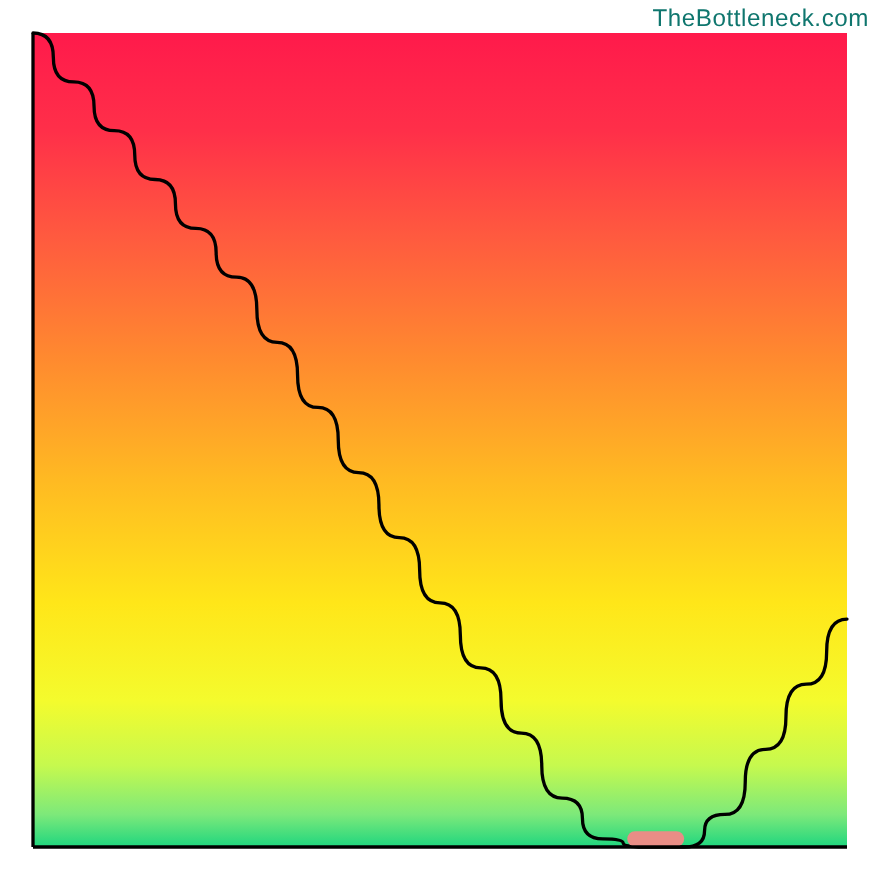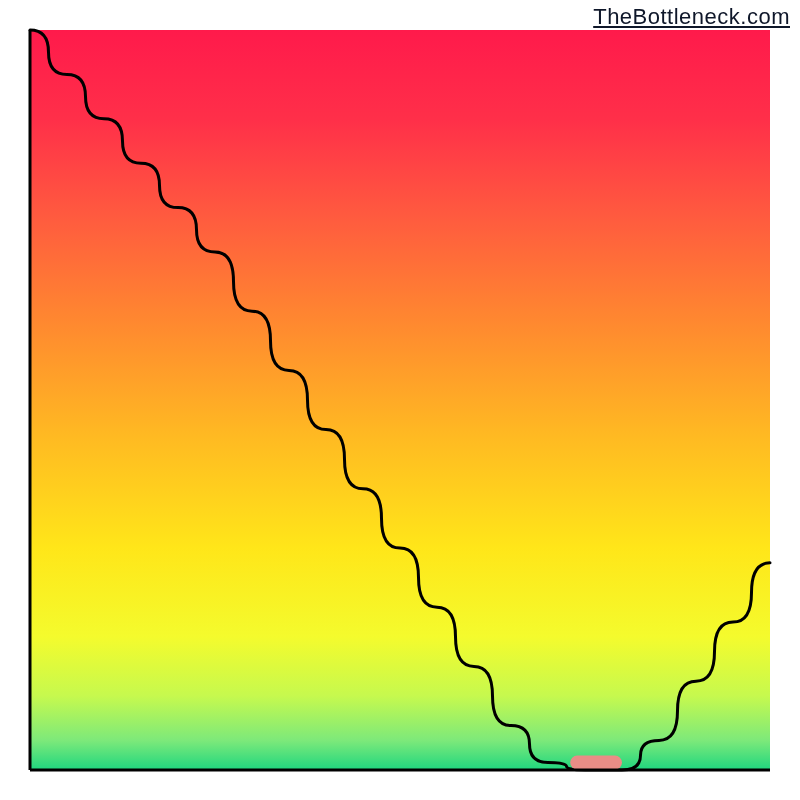--- a/index.html
+++ b/index.html
@@ -13,25 +13,24 @@
   }
   .frame {
     position: relative;
     width: 800px;
     height: 800px;
   }
   .watermark {
     position: absolute;
     top: 4px;
     right: 10px;
-    color: #0f172a;
+    color: #0f766e;
     font-size: 22px;
     font-weight: 500;
     letter-spacing: 0.5px;
-    text-decoration: underline;
   }
   svg {
     display: block;
   }
 </style>
 </head>
 <body>
 
 <div class="frame">
   <div class="watermark">TheBottleneck.com</div>

